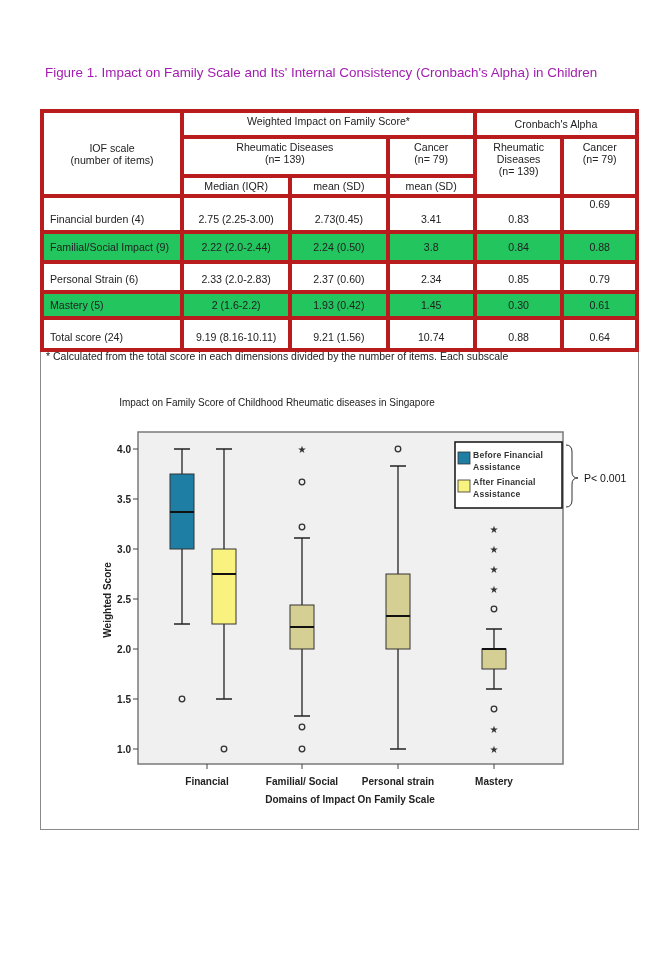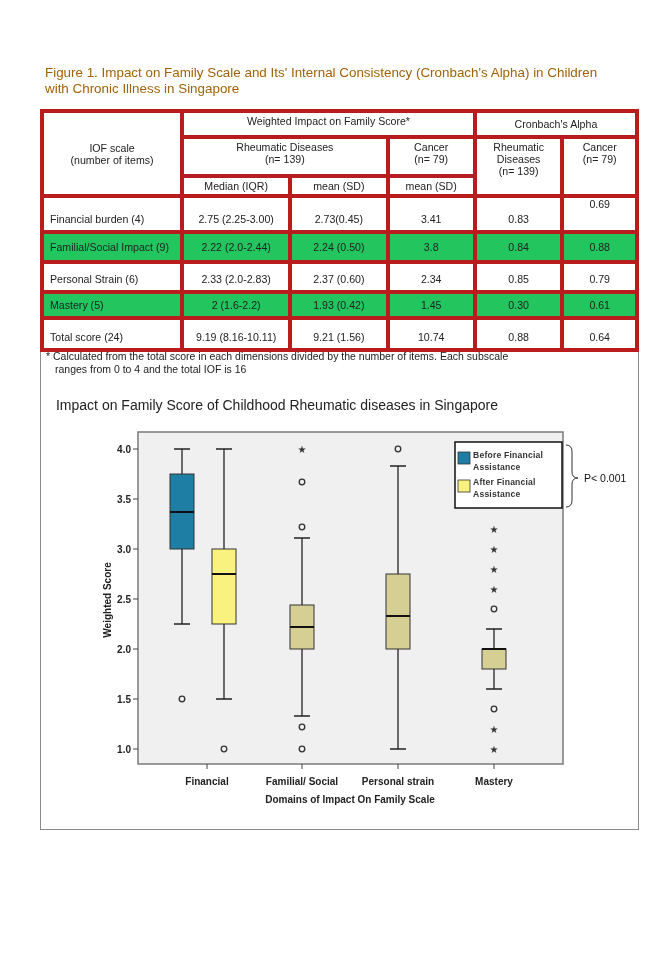--- a/index.html
+++ b/index.html
@@ -1,36 +1,35 @@
 <!DOCTYPE html>
 <html><head>
   <meta charset="utf-8">
   <style>
     html, body { margin: 0; padding: 0; background: #ffffff; }
     body { width: 665px; height: 961px; position: relative; font-family: "Liberation Sans", sans-serif; color: #222; overflow: hidden; }
-    .fig-title { position: absolute; left: 45px; top: 65px; width: 590px; font-size: 13.4px; line-height: 16px; color: #a16207; }
+    .fig-title { position: absolute; left: 45px; top: 65px; width: 590px; font-size: 13.4px; line-height: 16px; color: #a21caf; }
     .frame { position: absolute; left: 40px; top: 109px; width: 599px; height: 721px; border: 1px solid #8a8a8a; box-sizing: border-box; border-top: 1px solid #8a8a8a; }
     table.iof { position: absolute; left: 40px; top: 109px; width: 599px; border-collapse: collapse; font-size: 10.6px; color: #222; }
     table.iof td, table.iof th { border: 4px solid #b91c1c; font-weight: normal; text-align: center; padding: 0 2px; }
     table.iof td.label { text-align: left; padding-left: 6px; }
     table.iof tr.shade td { background: #22c55e; }
     .footnote { position: absolute; left: 46px; top: 350px; width: 580px; font-size: 10.5px; line-height: 13px; color: #222; }
-    .chart-title { position: absolute; left: 40px; top: 397px; width: 474px; text-align: center; font-size: 14px; color: #222; }
+    .chart-title { position: absolute; left: 40px; top: 397px; width: 474px; text-align: center; font-size: 10px; color: #222; }
     svg.plot { position: absolute; left: 0; top: 0; }
     .ax-tick-label { font-family: "Liberation Sans", sans-serif; font-weight: bold; font-size: 10px; fill: #222; }
     .cat-label { font-family: "Liberation Sans", sans-serif; font-weight: bold; font-size: 10px; fill: #222; }
     .legend-text { font-family: "Liberation Sans", sans-serif; font-weight: bold; font-size: 8.6px; fill: #333; letter-spacing: 0.2px; }
     .pval { font-family: "Liberation Sans", sans-serif; font-size: 10.5px; fill: #111; }
   </style>
 </head>
 <body>
 
 <div class="fig-title">
   <div>Figure 1. Impact on Family Scale and Its' Internal Consistency (Cronbach's Alpha) in Children</div>
-  <div>with Chronic Illness in Singapore</div>
 </div>
 
 <div class="frame"></div>
 
 <table class="iof">
   <colgroup>
     <col style="width:141px">
       <col style="width:109px">
       <col style="width:98px">
       <col style="width:88px">
@@ -108,21 +107,20 @@
     <td style="vertical-align:bottom;padding-bottom:5px">9.21 (1.56)</td>
     <td style="vertical-align:bottom;padding-bottom:5px">10.74</td>
     <td style="vertical-align:bottom;padding-bottom:5px">0.88</td>
     <td style="vertical-align:bottom;padding-bottom:5px">0.64</td>
   </tr>
 </tbody>
   </table>
 
 <div class="footnote">
   <div>*  Calculated from the total score in each dimensions divided by the number of items. Each subscale</div>
-  <div style="padding-left:9px">ranges from  0 to 4 and the total IOF is 16</div>
 </div>
 
 <div class="chart-title">Impact on Family Score of Childhood Rheumatic diseases in Singapore</div>
 
 <svg class="plot" width="665" height="961" xmlns="http://www.w3.org/2000/svg">
 
   <rect x="138" y="432" width="425" height="332" fill="#f0f0f0" stroke="#7a7a7a" stroke-width="1.5"></rect>
   <g id="yaxis">
       <line x1="133" y1="749" x2="138" y2="749" stroke="#444" stroke-width="1"></line>
       <text x="131" y="752.5" text-anchor="end" class="ax-tick-label">1.0</text>

